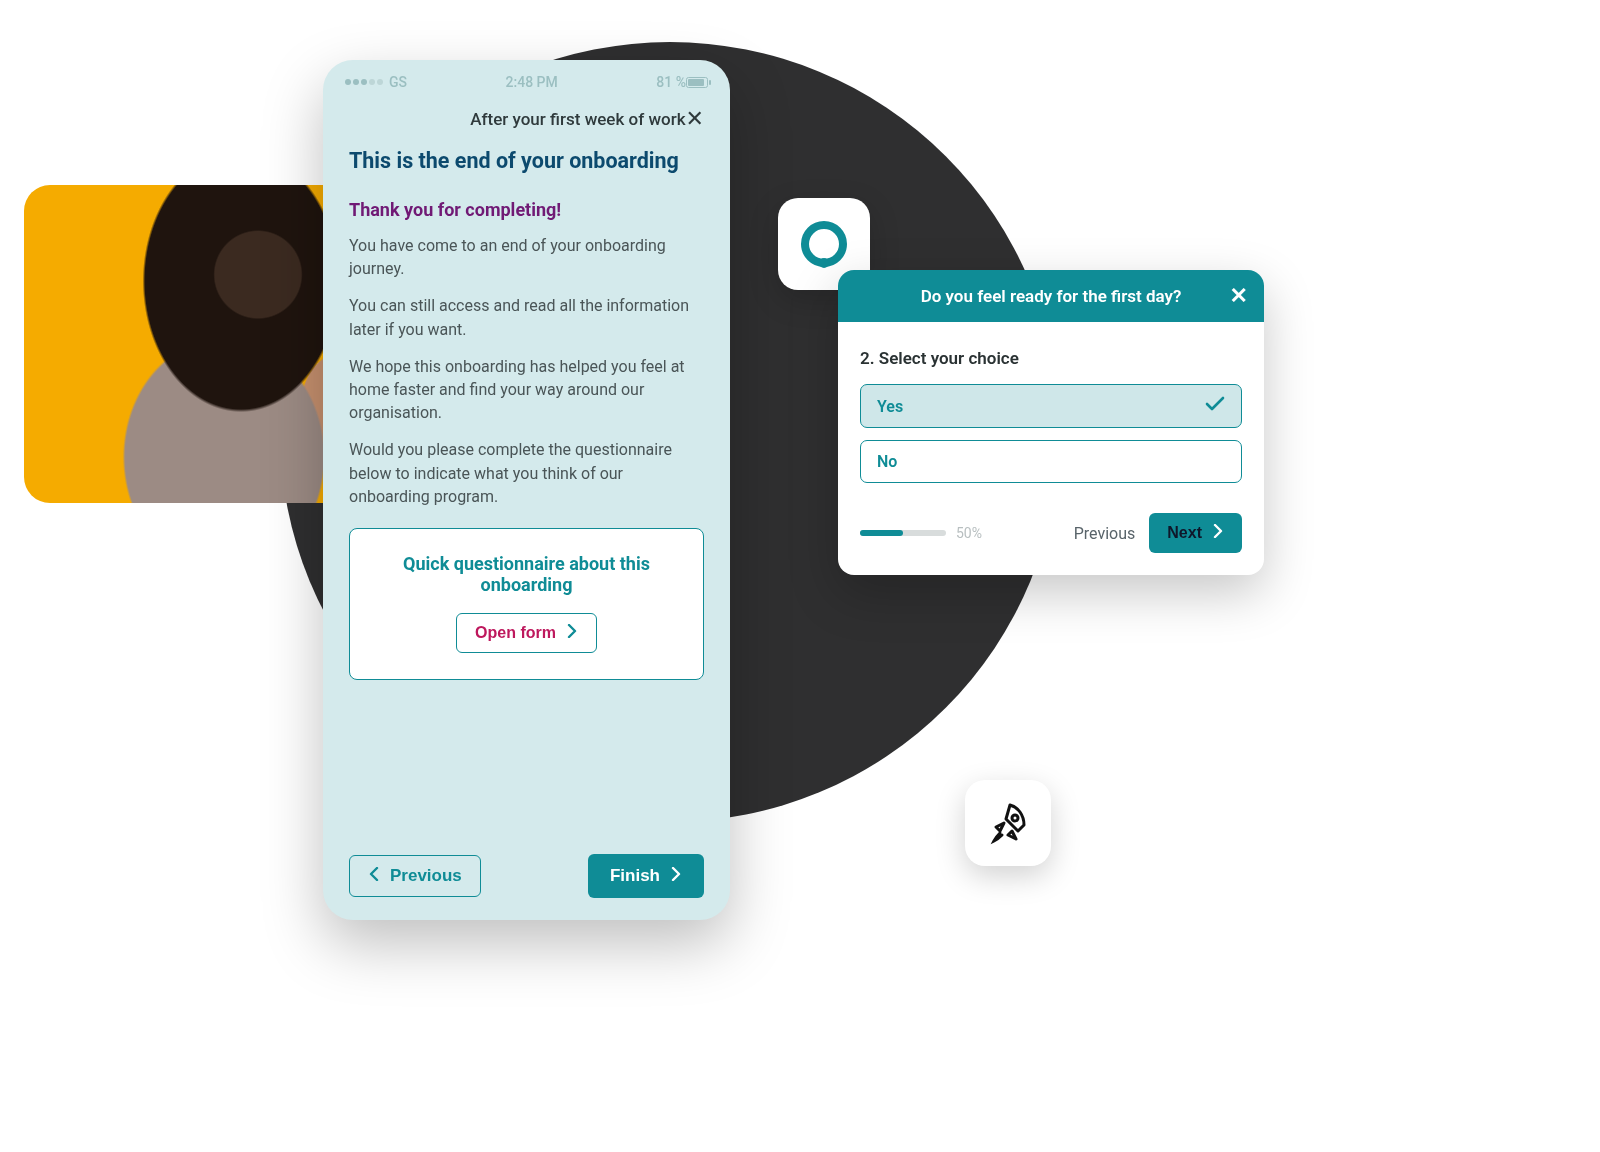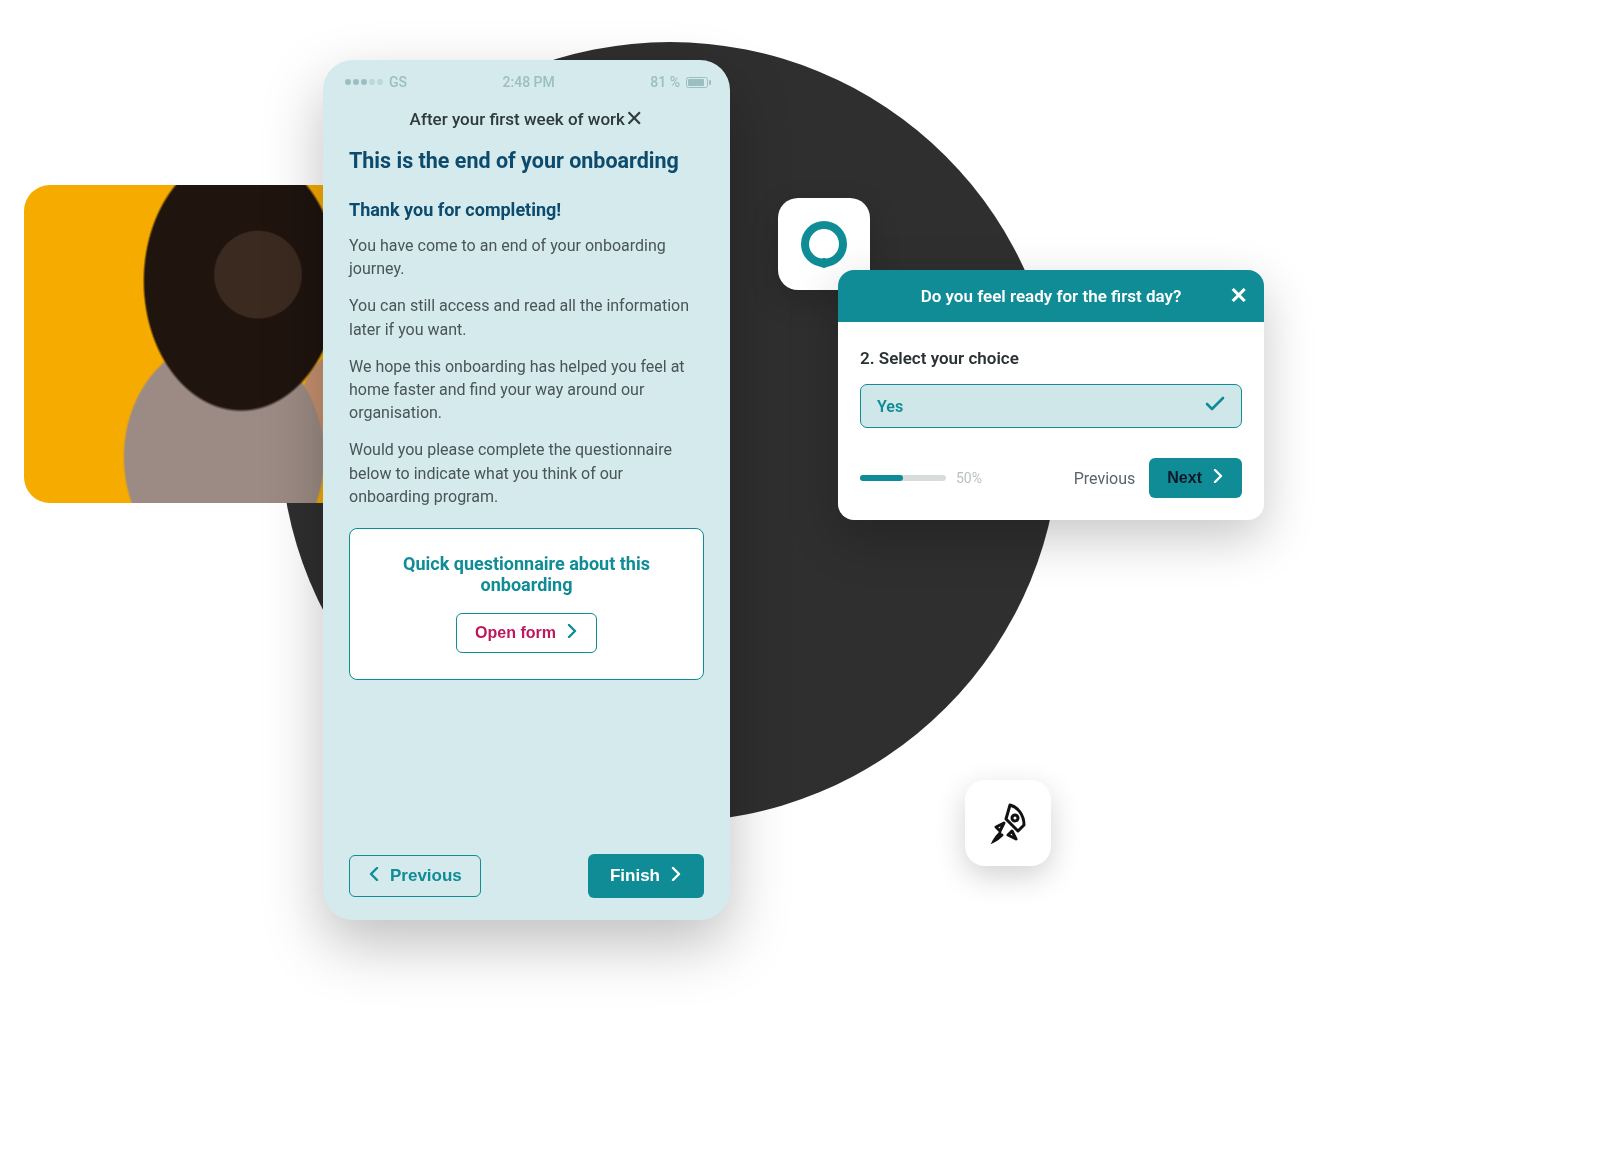--- a/index.html
+++ b/index.html
@@ -66,43 +66,43 @@
     align-items: center;
     padding: 14px 22px 8px;
     color: #9bbfc1;
     font-size: 14px;
     font-weight: 500;
   }
   .status-left { display: flex; align-items: center; gap: 6px; }
   .signal-dots { display: flex; gap: 2px; }
   .signal-dots span { width: 6px; height: 6px; border-radius: 50%; background: #9bbfc1; }
   .signal-dots span.dim { background: #bdd6d7; }
-  .status-right { display: flex; align-items: center; gap: 6px; }
+  .status-right { display: flex; align-items: center; }
   .battery {
     width: 22px; height: 11px; border: 1.5px solid #9bbfc1; border-radius: 2.5px;
     position: relative;
   }
   .battery::after { content: ""; position: absolute; right: -4px; top: 2.5px; width: 2px; height: 5px; background: #9bbfc1; border-radius: 1px; }
   .battery .fill { position: absolute; left: 1px; top: 1px; bottom: 1px; width: 80%; background: #9bbfc1; border-radius: 1px; }
 
   .screen-header {
     display: flex;
-    justify-content: center;
+    justify-content: flex-end;
     align-items: center;
     padding: 10px 26px 18px;
   }
   .screen-header-title { font-size: 17px; color: #2f3a3c; font-weight: 500; }
   .close-x { font-size: 22px; color: #2f3a3c; line-height: 1; cursor: pointer; }
 
   .content {
     padding: 0 26px;
     color: #3a4547;
   }
   .content h1 { font-size: 21.5px; font-weight: 700; color: #0c4a6e; margin-bottom: 26px; }
-  .content h2 { font-size: 18px; font-weight: 700; color: #0c4a6e; margin-bottom: 14px; }
+  .content h2 { font-size: 18px; font-weight: 700; color: #701a75; margin-bottom: 14px; }
   .content p { font-size: 16px; line-height: 1.45; margin-bottom: 14px; color: #4a5557; }
 
   .form-card {
     margin: 20px 26px 0;
     background: #fff;
     border: 1px solid #0f8c96;
     border-radius: 8px;
     padding: 24px 10px 26px;
     text-align: center;
   }
@@ -345,20 +345,23 @@
     <div class="quiz-body">
       <div class="quiz-q">2. Select your choice</div>
       <div class="choice selected">
         <span>Yes</span>
         <span>
           <svg width="20" height="16" viewBox="0 0 20 16">
               <path d="M2 8 L7 13 L18 2" stroke="#0f8c96" stroke-width="2.6" fill="none" stroke-linecap="round" stroke-linejoin="round"></path>
             </svg>
         </span>
       </div>
+      <div class="choice">
+        <span>No</span>
+      </div>
     </div>
     <div class="quiz-footer">
       <div class="progress-wrap">
         <div class="progress-track">
           <div class="progress-fill"></div>
         </div>
         <span class="progress-label">50%</span>
       </div>
       <div class="quiz-nav">
         <span class="quiz-prev">Previous</span>

